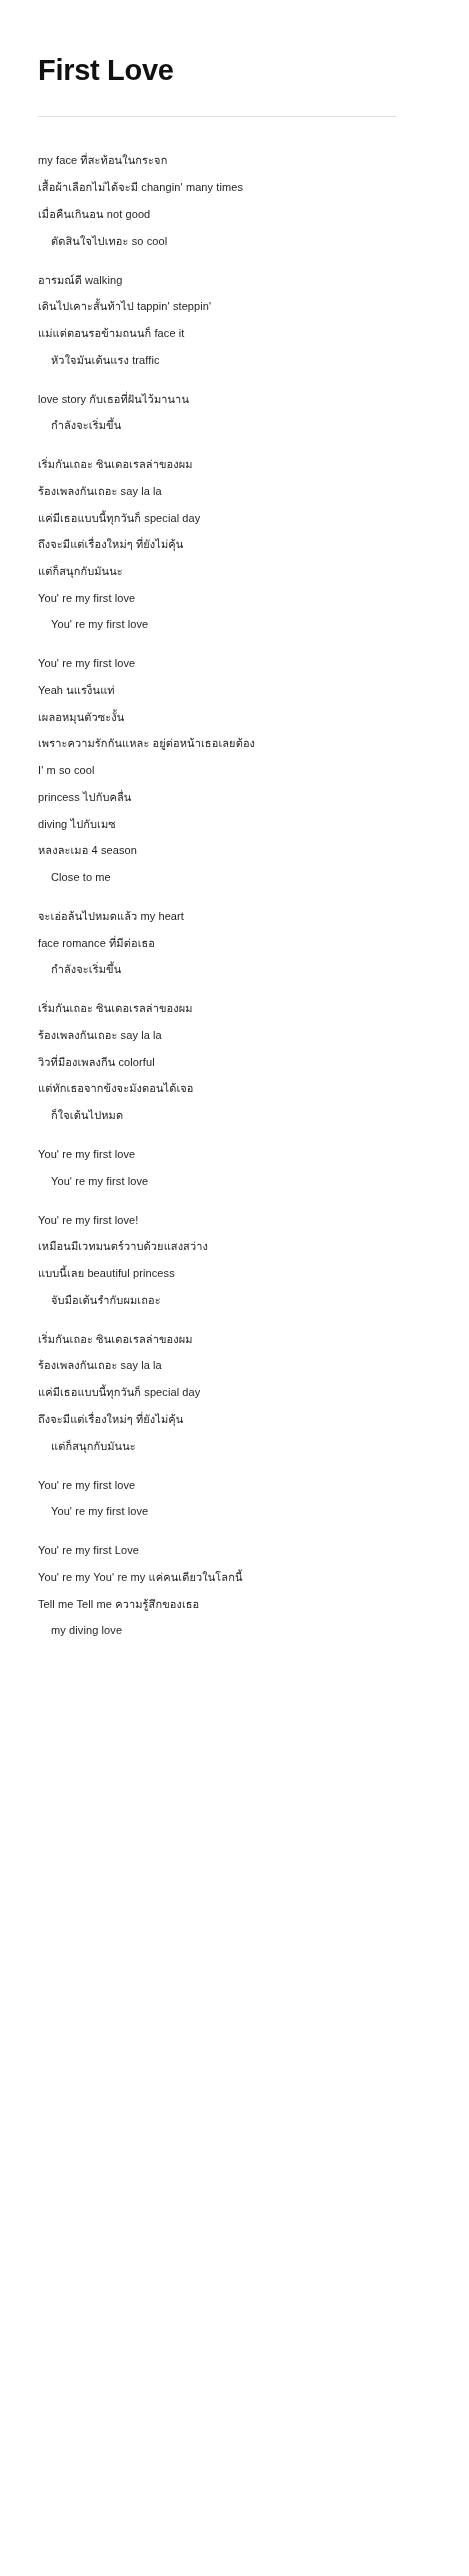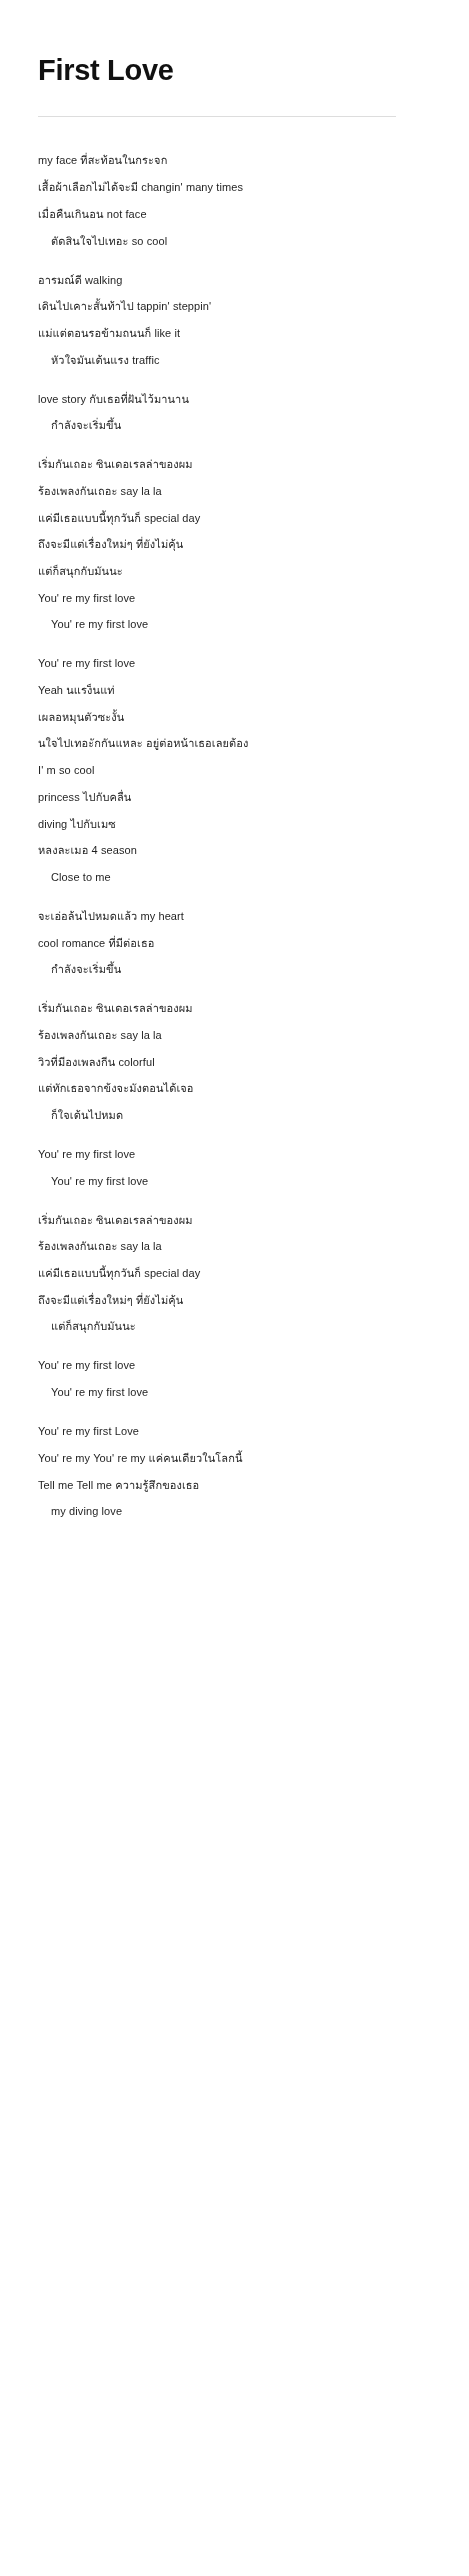--- a/index.html
+++ b/index.html
@@ -60,68 +60,74 @@
 </head>
 <body>
 
 <div class="page">
   <h1 class="title">First Love</h1>
   <hr class="divider">
   <div class="lyrics">
       <div class="stanza">
         <p class="line">my face ที่สะท้อนในกระจก</p>
         <p class="line">เสื้อผ้าเลือกไม่ได้จะมี changin' many times</p>
-        <p class="line">เมื่อคืนเกินอน not face</p>
+        <p class="line">เมื่อคืนเกินอน not good</p>
         <p class="line">ตัดสินใจไปเทอะ so cool</p>
       </div>
       <div class="stanza">
         <p class="line">อารมณ์ดี walking</p>
         <p class="line">เดินไปเคาะสั้นท้าไป tappin' steppin'</p>
-        <p class="line">แม่แต่ตอนรอข้ามถนนก็ like it</p>
+        <p class="line">แม่แต่ตอนรอข้ามถนนก็ face it</p>
         <p class="line">หัวใจมันเต้นแรง traffic</p>
       </div>
       <div class="stanza">
         <p class="line">love story กับเธอที่ฝันไว้มานาน</p>
         <p class="line">กำลังจะเริ่มขึ้น</p>
       </div>
       <div class="stanza">
         <p class="line">เริ่มกันเถอะ ซินเดอเรลล่าของผม</p>
         <p class="line">ร้องเพลงกันเถอะ say la la</p>
         <p class="line">แค่มีเธอแบบนี้ทุกวันก็ special day</p>
         <p class="line">ถึงจะมีแต่เรื่องใหม่ๆ ที่ยังไม่คุ้น</p>
         <p class="line">แต่ก็สนุกกับมันนะ</p>
         <p class="line">You' re my first love</p>
         <p class="line">You' re my first love</p>
       </div>
       <div class="stanza">
         <p class="line">You' re my first love</p>
         <p class="line">Yeah นแรง็นแท่</p>
         <p class="line">เผลอหมุนตัวซะงั้น</p>
-        <p class="line">นใจไปเทอะักกันแหละ อยู่ต่อหน้าเธอเลยต้อง</p>
+        <p class="line">เพราะความรักกันแหละ อยู่ต่อหน้าเธอเลยต้อง</p>
         <p class="line">I' m so cool</p>
         <p class="line">princess ไปกับคลื่น</p>
         <p class="line">diving ไปกับเมซ</p>
         <p class="line">หลงละเมอ 4 season</p>
         <p class="line">Close to me</p>
       </div>
       <div class="stanza">
         <p class="line">จะเอ่อล้นไปหมดแล้ว my heart</p>
-        <p class="line">cool romance ที่มีต่อเธอ</p>
+        <p class="line">face romance ที่มีต่อเธอ</p>
         <p class="line">กำลังจะเริ่มขึ้น</p>
       </div>
       <div class="stanza">
         <p class="line">เริ่มกันเถอะ ซินเดอเรลล่าของผม</p>
         <p class="line">ร้องเพลงกันเถอะ say la la</p>
         <p class="line">วิวที่มีองเพลงกีน colorful</p>
         <p class="line">แต่ทักเธอจากข้งจะมังตอนได้เจอ</p>
         <p class="line">ก็ใจเต้นไปหมด</p>
       </div>
       <div class="stanza">
         <p class="line">You' re my first love</p>
         <p class="line">You' re my first love</p>
+      </div>
+      <div class="stanza">
+        <p class="line">You' re my first love!</p>
+        <p class="line">เหมือนมีเวทมนตร์วาบด้วยแสงสว่าง</p>
+        <p class="line">แบบนี้เลย beautiful princess</p>
+        <p class="line">จับมือเต้นรำกับผมเถอะ</p>
       </div>
       <div class="stanza">
         <p class="line">เริ่มกันเถอะ ซินเดอเรลล่าของผม</p>
         <p class="line">ร้องเพลงกันเถอะ say la la</p>
         <p class="line">แค่มีเธอแบบนี้ทุกวันก็ special day</p>
         <p class="line">ถึงจะมีแต่เรื่องใหม่ๆ ที่ยังไม่คุ้น</p>
         <p class="line">แต่ก็สนุกกับมันนะ</p>
       </div>
       <div class="stanza">
         <p class="line">You' re my first love</p>

